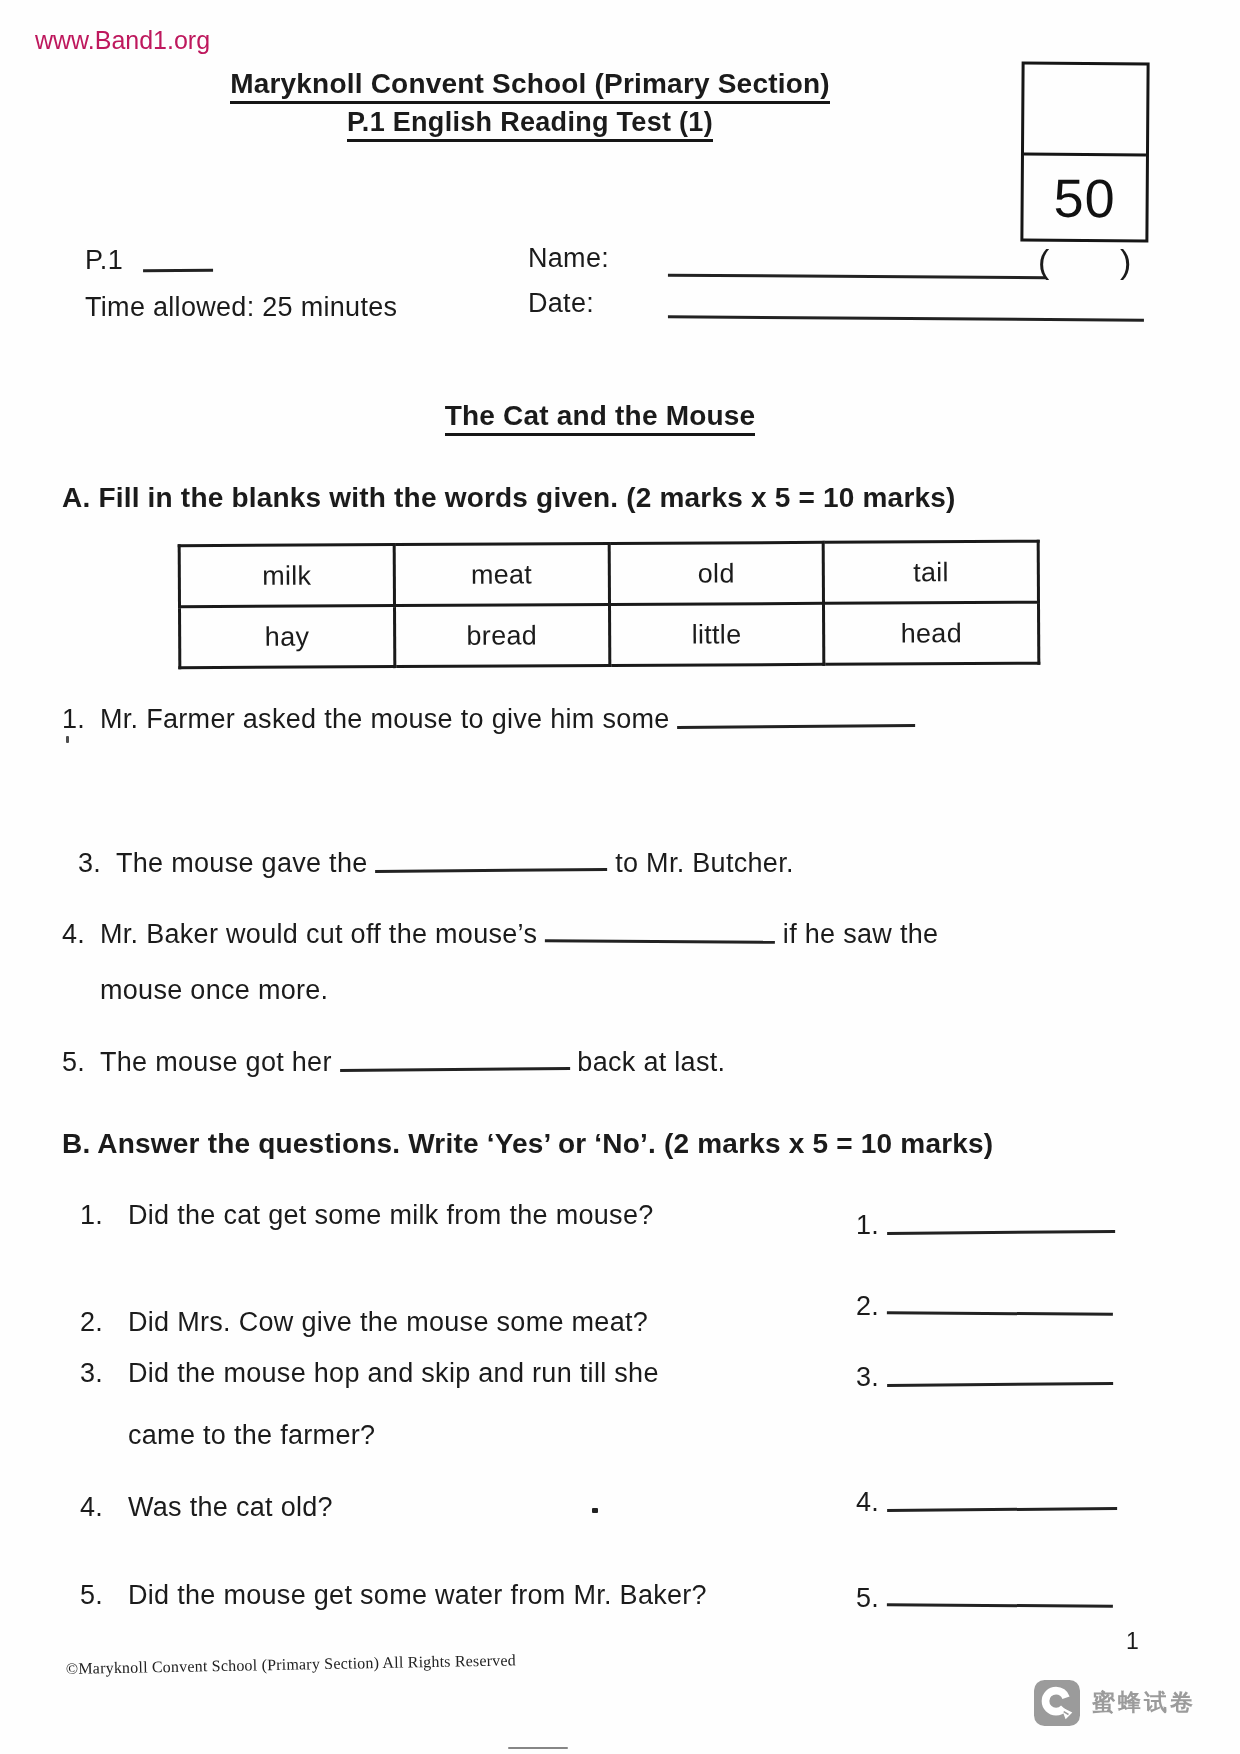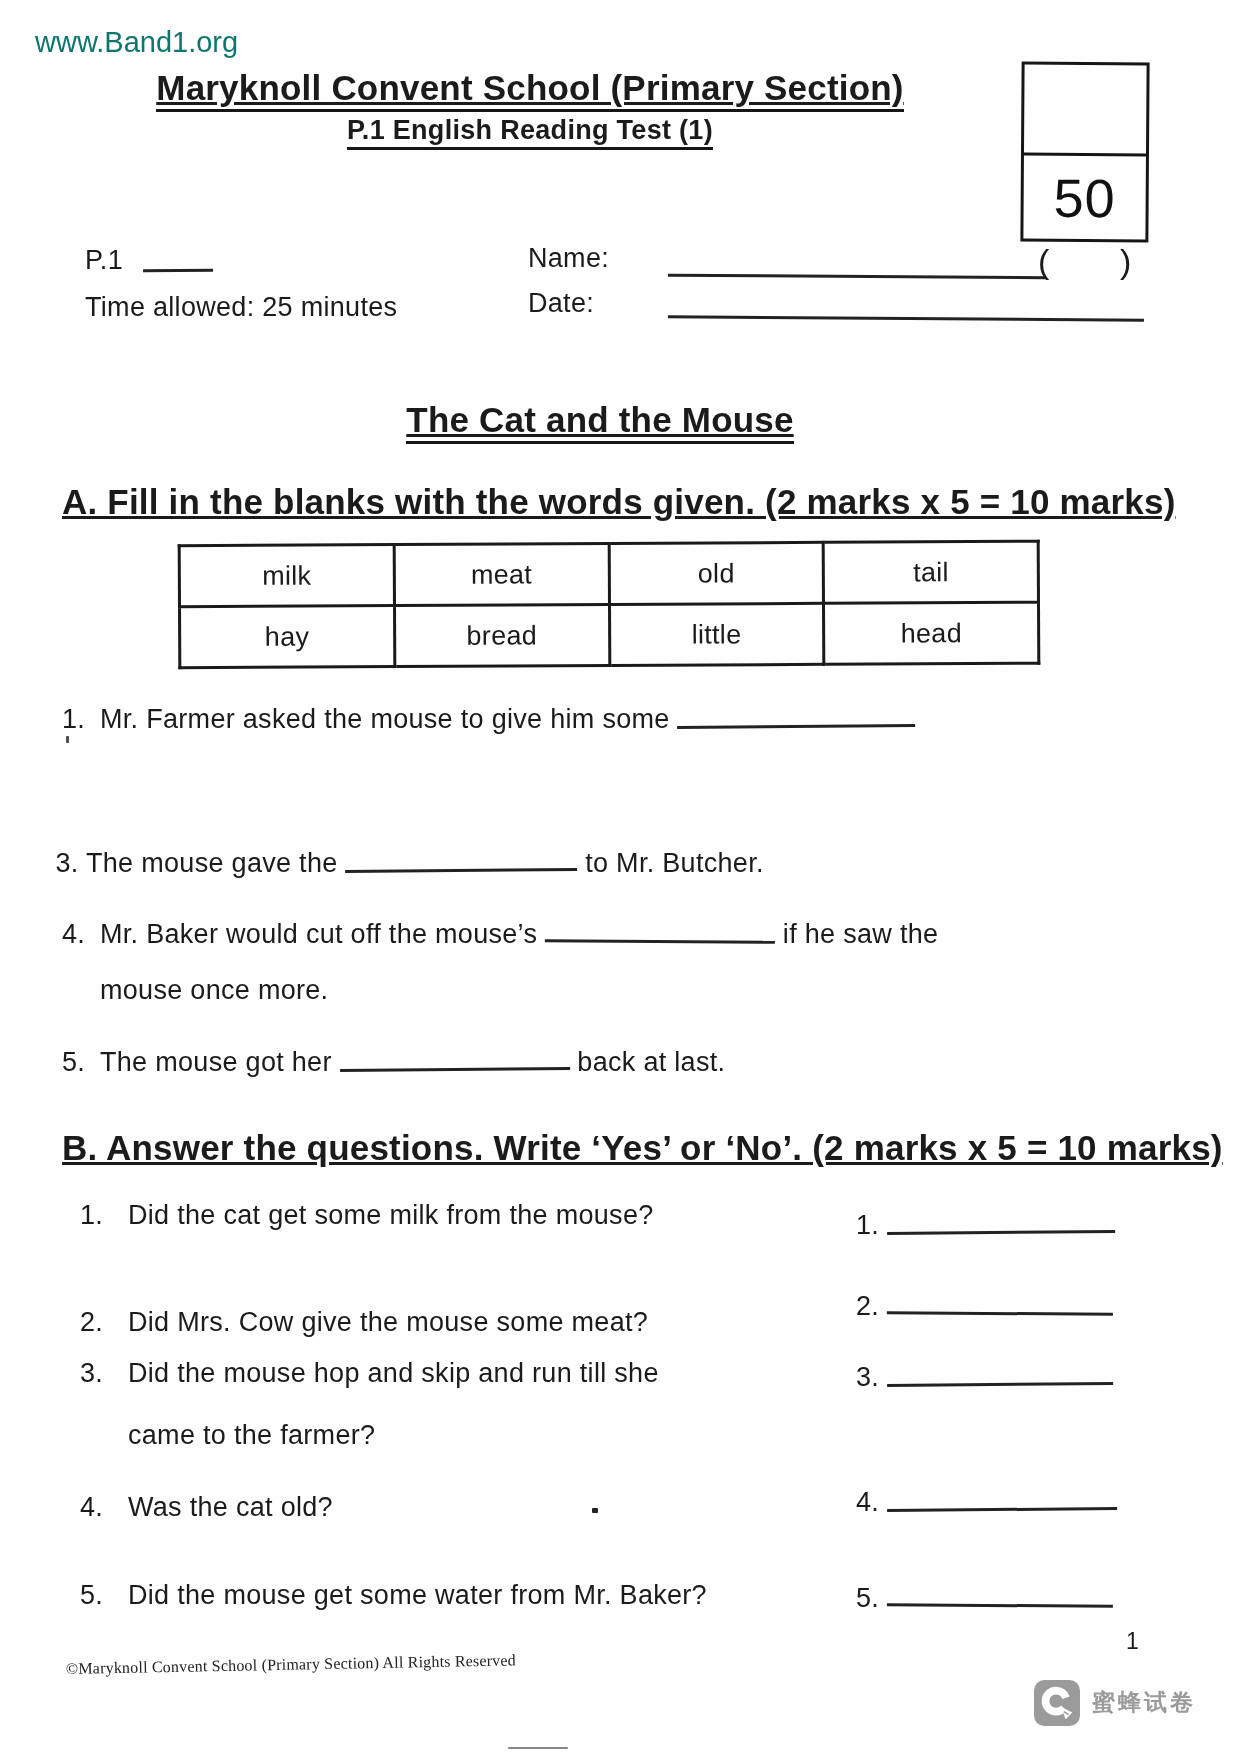--- a/index.html
+++ b/index.html
@@ -7,21 +7,21 @@
     position:relative;
     width:1240px;height:1754px;
     background:#fefefe;
     font-family:"Liberation Sans", sans-serif;
     color:#1b1b1b;
     overflow:hidden;
   }
   .abs{position:absolute;}
   .b{font-weight:700;}
   .fs27{font-size:27px;line-height:1.15;letter-spacing:.3px;}
-  .fs28{font-size:35px;line-height:1.15;letter-spacing:.2px;text-decoration:underline;}
+  .fs28{font-size:28px;line-height:1.15;letter-spacing:.2px;}
   .uline{border-bottom:3px solid #161616;padding-bottom:2px;}
   .blank{
     display:inline-block;
     border-bottom:3px solid #222;
     height:1.05em;
     vertical-align:baseline;
   }
   .r-neg{transform:rotate(-0.5deg);}
   .r-pos{transform:rotate(0.4deg);}
   .qnum{display:inline-block;min-width:38px;}
@@ -59,21 +59,21 @@
     font-size:23px;color:#9b9b9b;letter-spacing:3px;
     font-family:"DejaVu Sans", sans-serif;font-weight:700;
   }
   .stray{position:absolute;background:#222;border-radius:1px;}
 </style>
 </head>
 <body>
 
 <div class="page">
 
-  <div class="abs" style="left:35px;top:26px;font-size:29px;color:#0f766e;">www.Band1.org</div>
+  <div class="abs" style="left:35px;top:26px;font-size:25px;color:#be185d;">www.Band1.org</div>
 
   <div class="abs" style="left:0;top:68px;width:1060px;text-align:center;">
     <div style="margin-bottom:7px;">
       <span class="b fs28 uline">Maryknoll Convent School (Primary Section)</span>
     </div>
     <div style="margin-bottom:7px;">
       <span class="b fs27 uline">P.1 English Reading Test (1)</span>
     </div>
   </div>
 
@@ -116,21 +116,21 @@
       </tr>
     </tbody>
   </table>
 
   <div class="abs fs27" style="left:62px;top:697px;">
     <span class="qnum">1.</span><span>Mr. Farmer asked the mouse to give him some</span>
     <span class="blank r-neg" style="width:238px;"></span>
   </div>
 
 
-  <div class="abs fs27" style="left:48px;top:841px;text-align:center;">
+  <div class="abs fs27" style="left:78px;top:841px;">
     <span class="qnum">3.</span><span>The mouse gave the</span>
     <span class="blank r-neg" style="width:232px;"></span>
     <span>to Mr. Butcher.</span>
   </div>
 
   <div class="abs fs27" style="left:62px;top:912px;">
     <span class="qnum">4.</span><span>Mr. Baker would cut off the mouse’s</span>
     <span class="blank r-pos" style="width:230px;"></span>
     <span>if he saw the</span>
   </div>

